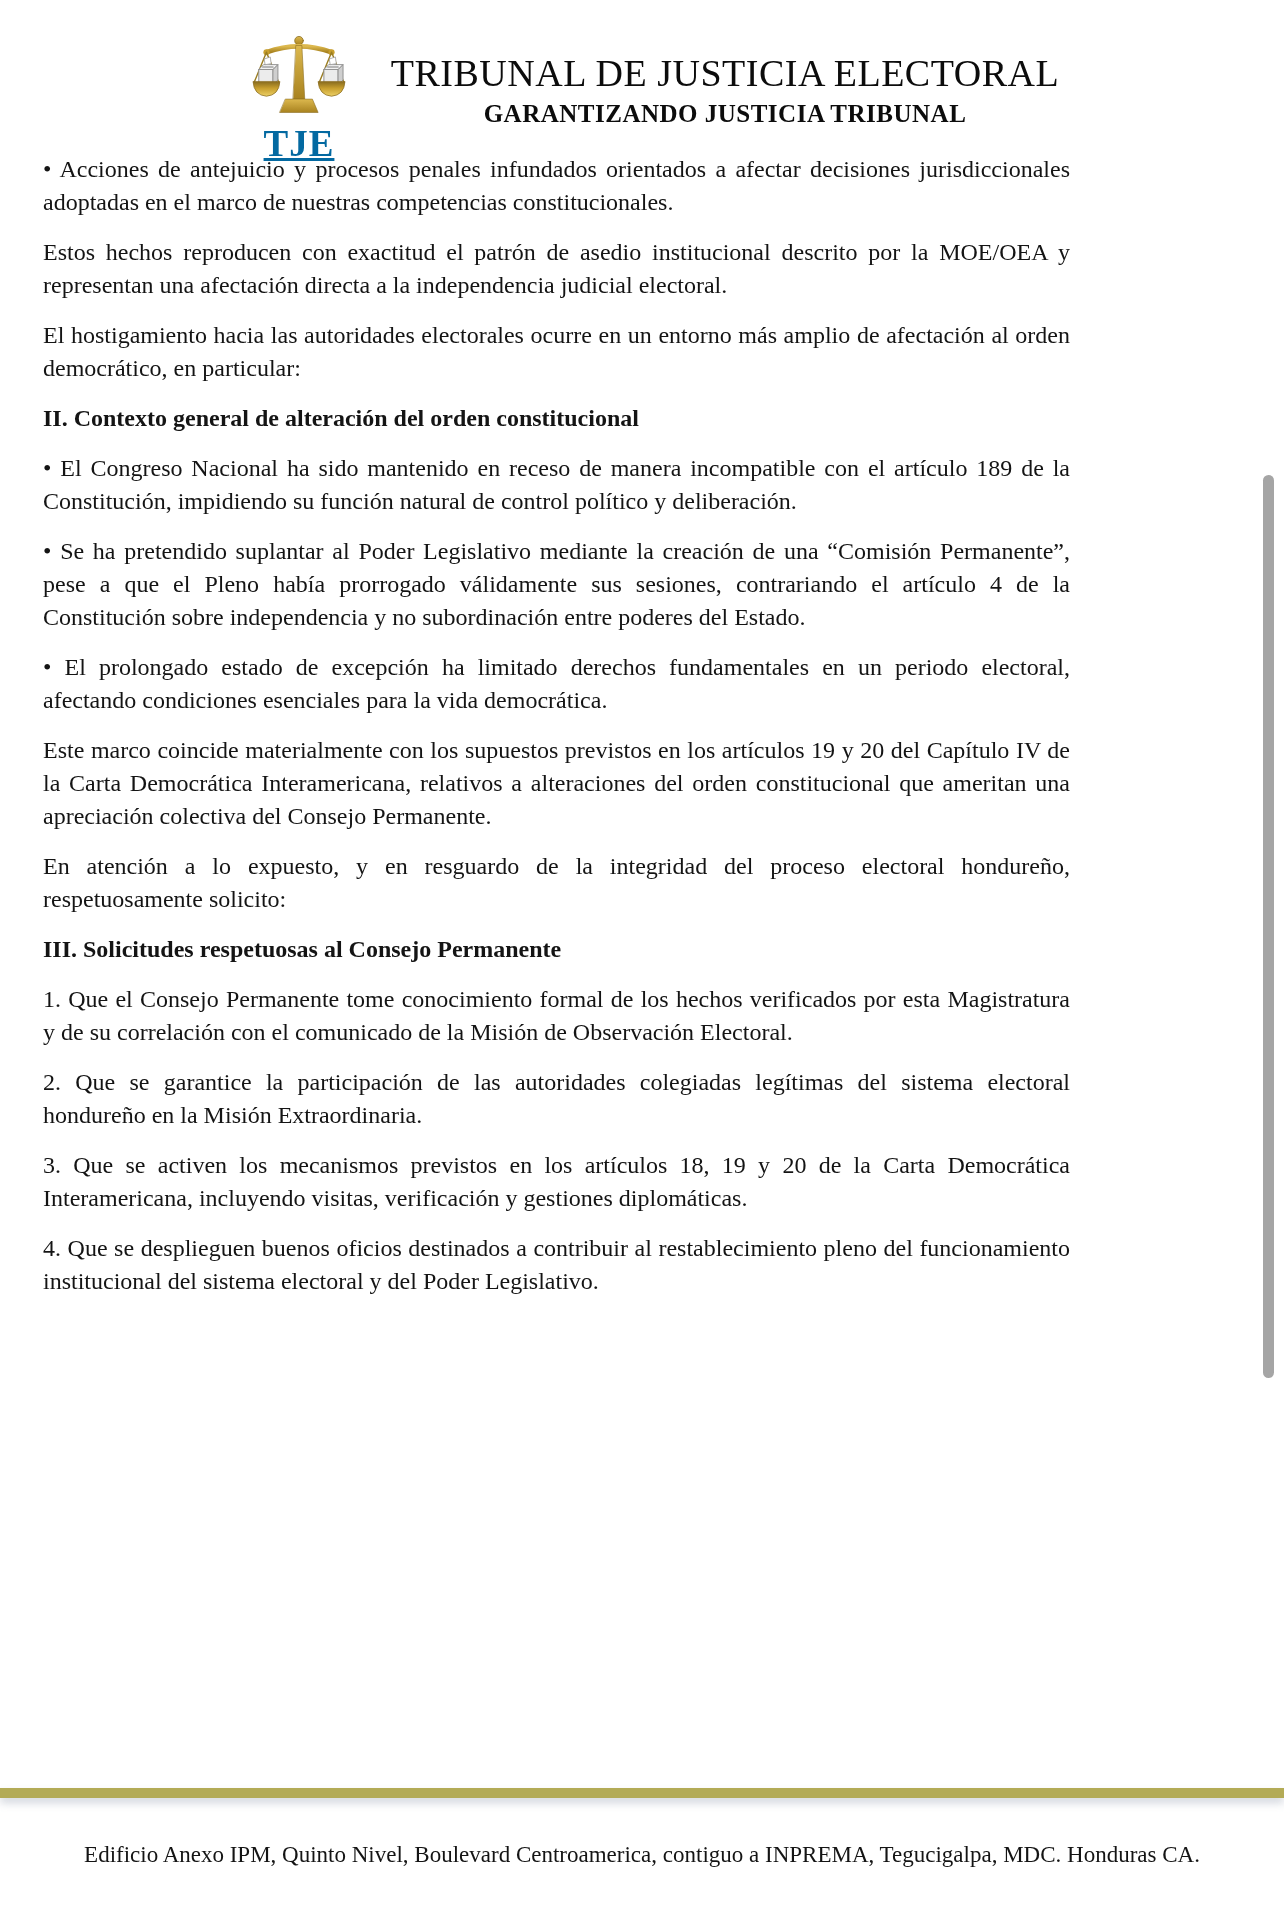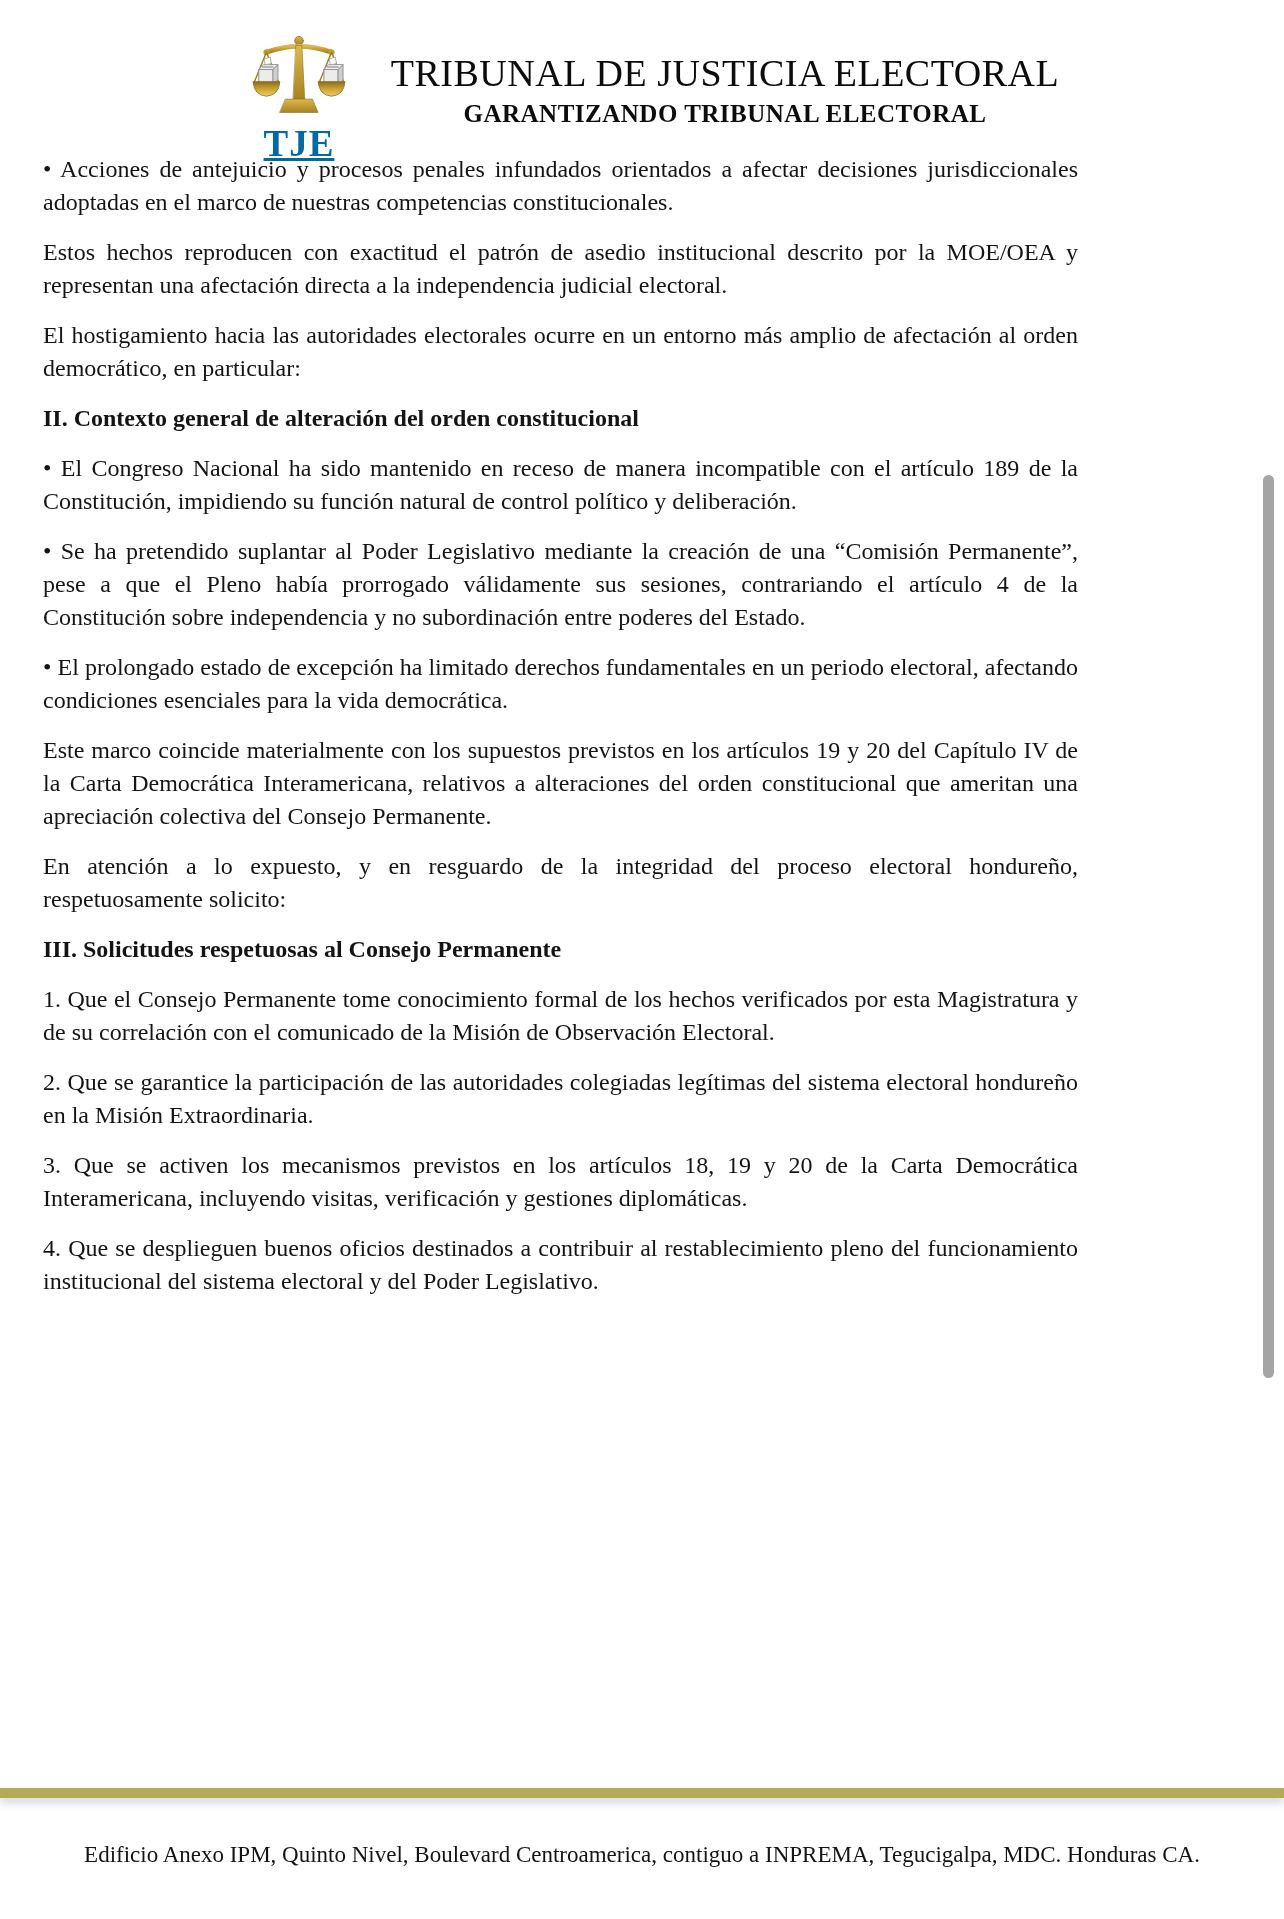--- a/index.html
+++ b/index.html
@@ -60,21 +60,21 @@
   }
 
   
   .content {
     position: absolute;
     left: 43px;
     top: 153px;
     width: 1043px;
   }
   .content p {
-    margin: 0 8px 17px 0;
+    margin: 0 16px 17px 0;
     font-size: 24px;
     line-height: 33px;
     text-align: justify;
   }
   .content p.heading {
     font-weight: bold;
     text-align: left;
   }
   .marker { display: inline; }
 
@@ -147,21 +147,21 @@
           <path d="M45,12 L51,12 L54,68 L42,68 Z" fill="url(#gold)" stroke="#8a6d1f" stroke-width="0.6"></path>
           <path d="M34,68 L62,68 L68,82 L28,82 Z" fill="url(#gold)" stroke="#8a6d1f" stroke-width="0.6"></path>
           <use href="#panAsm" x="14" y="19"></use>
           <use href="#panAsm" x="82" y="19"></use>
         </g>
       </svg>
       <div class="logo-acronym">TJE</div>
     </div>
     <div class="titles">
       <h1 class="org-title">TRIBUNAL DE JUSTICIA ELECTORAL</h1>
-      <h2 class="org-motto">GARANTIZANDO TRIBUNAL ELECTORAL</h2>
+      <h2 class="org-motto">GARANTIZANDO JUSTICIA TRIBUNAL</h2>
     </div>
   </header>
 
   <main class="content" id="doc-body">
       <p class="block bullet"><span class="marker">•</span> <span>Acciones de antejuicio y procesos penales infundados orientados a afectar decisiones jurisdiccionales adoptadas en el marco de nuestras competencias constitucionales.</span></p>
       <p class="block paragraph">Estos hechos reproducen con exactitud el patrón de asedio institucional descrito por la MOE/OEA y representan una afectación directa a la independencia judicial electoral.</p>
       <p class="block paragraph">El hostigamiento hacia las autoridades electorales ocurre en un entorno más amplio de afectación al orden democrático, en particular:</p>
       <p class="block heading">II. Contexto general de alteración del orden constitucional</p>
       <p class="block bullet"><span class="marker">•</span> <span>El Congreso Nacional ha sido mantenido en receso de manera incompatible con el artículo 189 de la Constitución, impidiendo su función natural de control político y deliberación.</span></p>
       <p class="block bullet"><span class="marker">•</span> <span>Se ha pretendido suplantar al Poder Legislativo mediante la creación de una “Comisión Permanente”, pese a que el Pleno había prorrogado válidamente sus sesiones, contrariando el artículo 4 de la Constitución sobre independencia y no subordinación entre poderes del Estado.</span></p>

